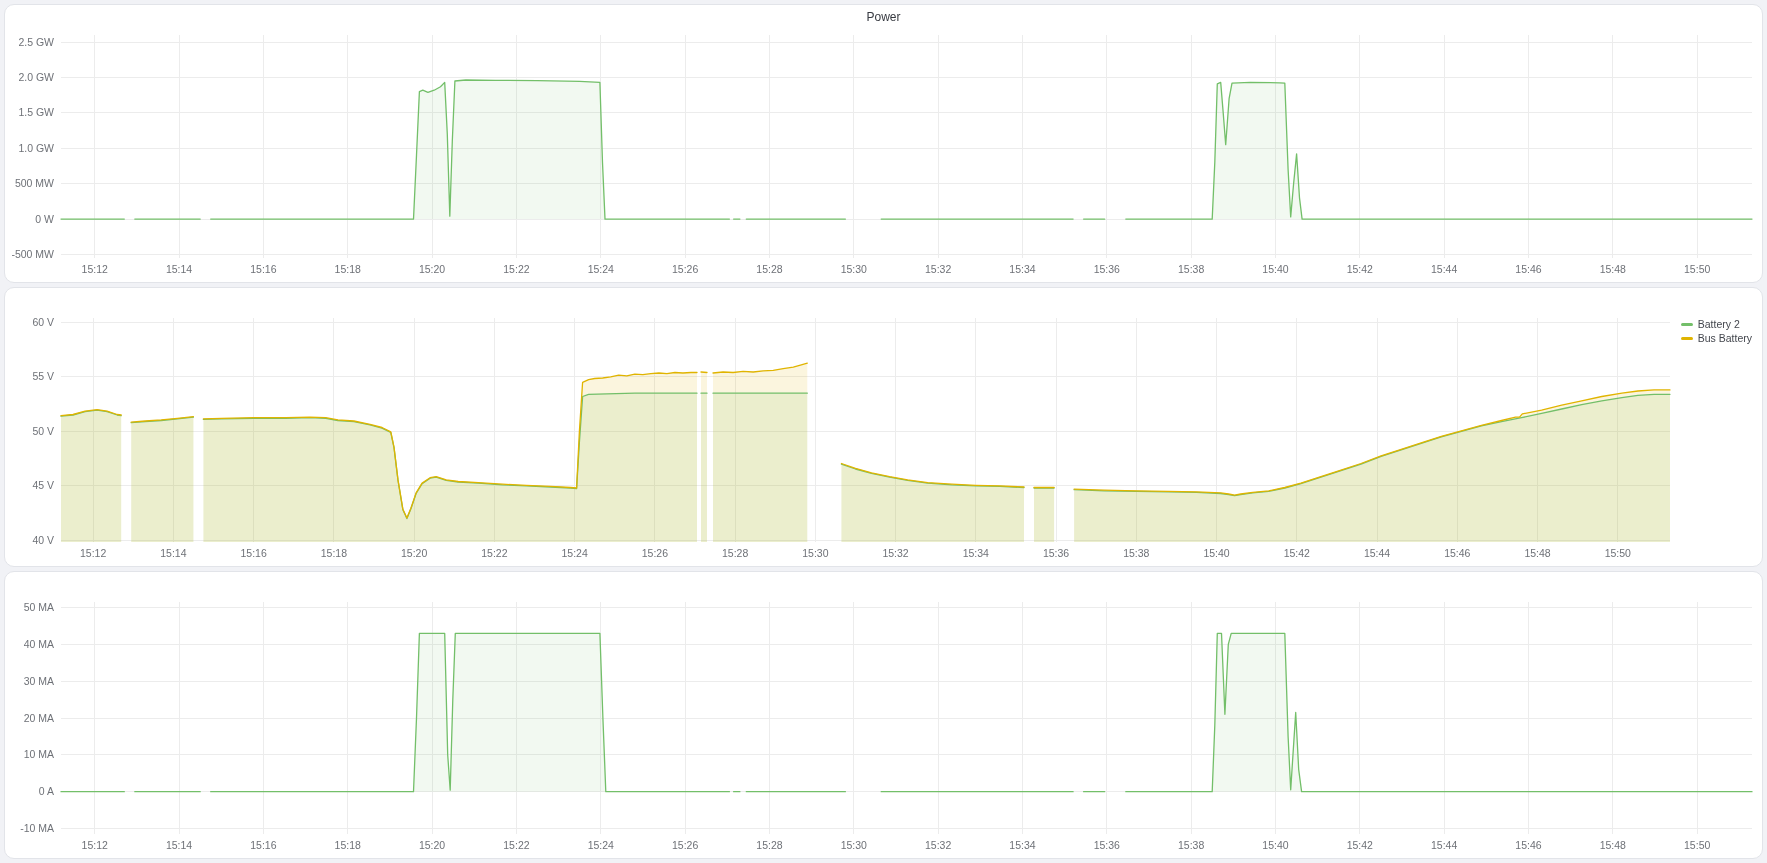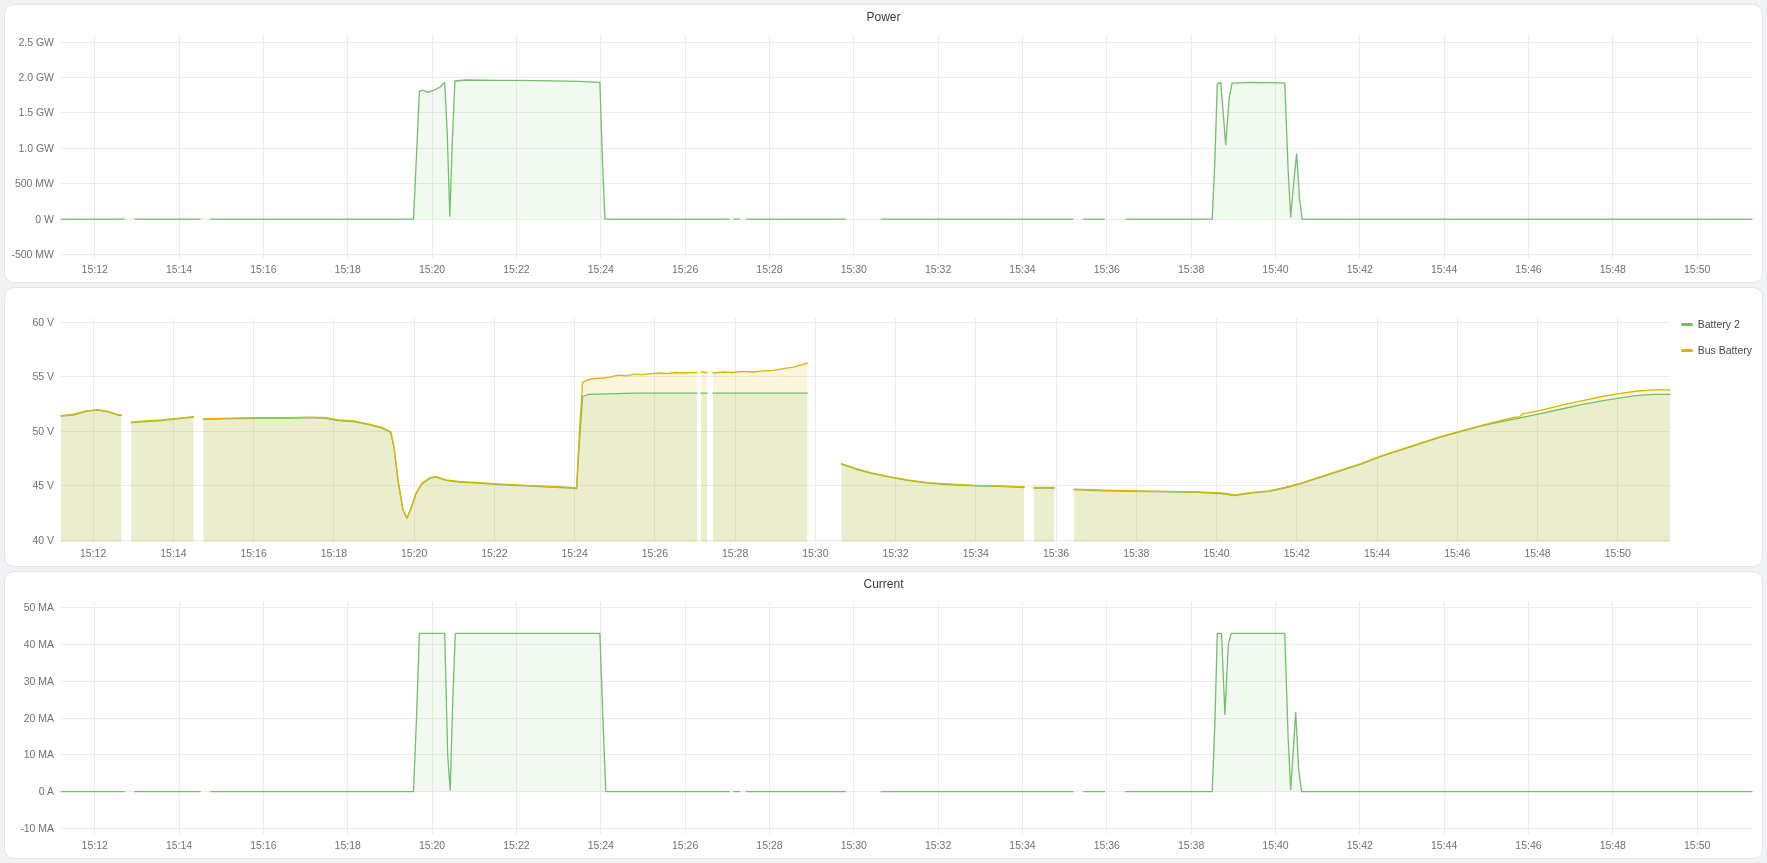--- a/index.html
+++ b/index.html
@@ -24,21 +24,21 @@
     position:absolute;top:0;left:0;right:0;height:26px;
     line-height:25px;text-align:center;
     font-size:12px;font-weight:500;color:#373a41;
     z-index:2;cursor:pointer;
   }
   .chart{position:absolute;left:0;top:0;right:0;bottom:0;}
   .chart svg{display:block;}
   svg text{font-family:"Liberation Sans", sans-serif;font-size:10.5px;fill:#6e7177;}
   .legend{
     position:absolute;top:31px;right:10px;z-index:3;
-    display:flex;flex-direction:column;align-items:flex-start;gap:15px;
+    display:flex;flex-direction:column;align-items:flex-start;gap:3px;
   }
   .legend-item{display:flex;align-items:center;cursor:pointer;}
   .legend-item .swatch{
     display:inline-block;width:12px;height:3px;border-radius:2px;margin-right:5px;
   }
   .legend-item .legend-label{font-size:10.5px;color:#44474e;line-height:11px;}
 </style>
 </head>
 <body>
 
@@ -215,21 +215,20 @@
         <span class="legend-label">Battery 2</span>
       </div>
       <div class="legend-item">
         <span class="swatch" style="background: rgb(224, 180, 0);"></span>
         <span class="legend-label">Bus Battery</span>
       </div>
     </div>
   </section>
 
   <section class="panel p2">
-    <header class="panel-title">Current</header>
     <div class="chart">
         <svg viewBox="0 0 1757 286" width="1757" height="286">
           <line x1="89.73566084788033" y1="30" x2="89.73566084788033" y2="262" stroke="#ececec" stroke-width="1" shape-rendering="crispEdges"></line>
           <text x="89.73566084788033" y="277" text-anchor="middle">15:12</text>
           <line x1="174.07481296758107" y1="30" x2="174.07481296758107" y2="262" stroke="#ececec" stroke-width="1" shape-rendering="crispEdges"></line>
           <text x="174.07481296758107" y="277" text-anchor="middle">15:14</text>
           <line x1="258.4139650872819" y1="30" x2="258.4139650872819" y2="262" stroke="#ececec" stroke-width="1" shape-rendering="crispEdges"></line>
           <text x="258.4139650872819" y="277" text-anchor="middle">15:16</text>
           <line x1="342.7531172069826" y1="30" x2="342.7531172069826" y2="262" stroke="#ececec" stroke-width="1" shape-rendering="crispEdges"></line>
           <text x="342.7531172069826" y="277" text-anchor="middle">15:18</text>

